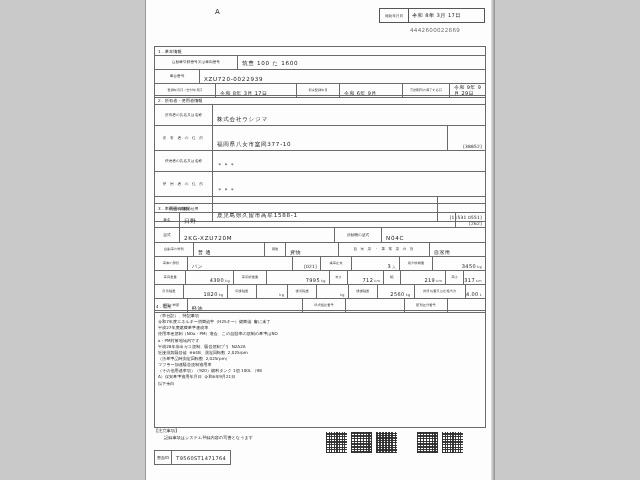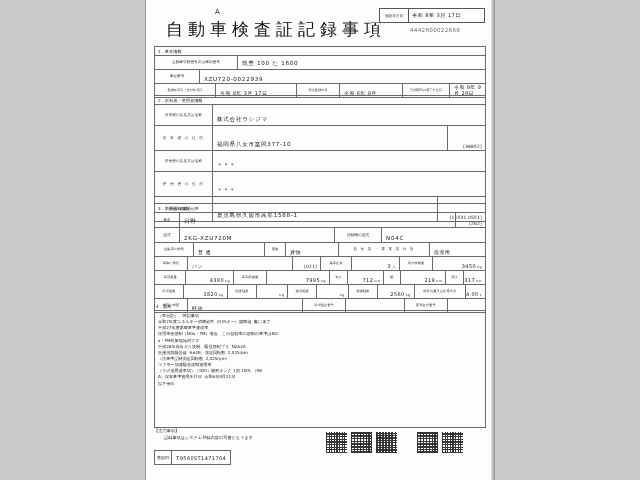--- a/index.html
+++ b/index.html
@@ -112,21 +112,20 @@
   }
   .qr-gap{margin-right:20px;}
 </style>
 </head>
 <body>
 
 <div class="page">
 
   <div class="corner-mark">A</div>
 
-  <div class="doc-title">自動車検査証記録事項</div>
 
   <div class="issue-box">
     <div class="issue-label">発効年月日</div>
     <div class="issue-val">令和  8年  3月 17日</div>
   </div>
 
   <div class="doc-num">4442600022869</div>
 
   <div class="sect-wrap" style="top:46px;">
     <div class="tbl">

